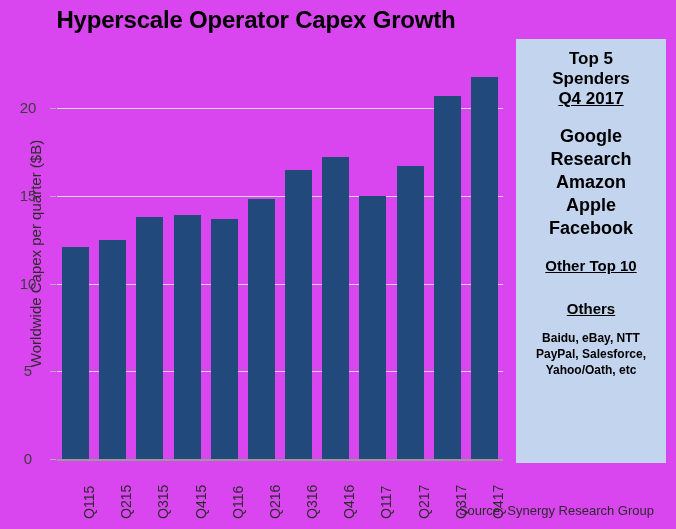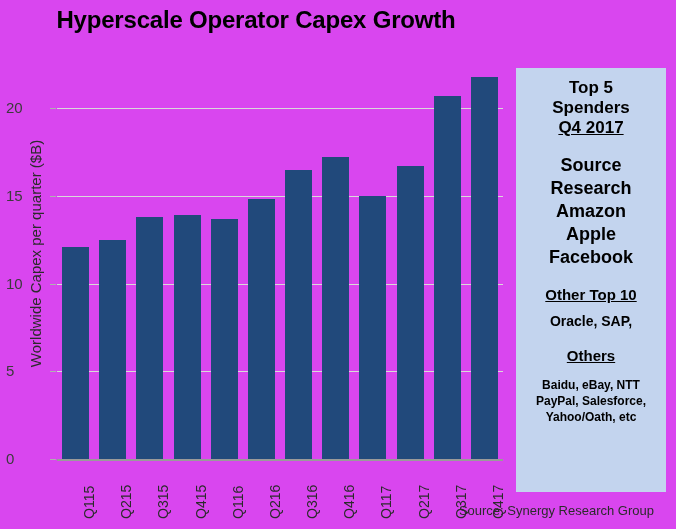--- a/index.html
+++ b/index.html
@@ -56,21 +56,21 @@
     width: 446px;
     height: 1.5px;
     background: #9a9a9a;
   }
 
   
   .y-tick-label {
     position: absolute;
     right: 0;
     width: 44px;
-    text-align: left;
+    text-align: center;
     font-size: 15px;
     color: #3b3b3b;
     transform: translateY(-9px);
   }
   #y-ticks {
     position: absolute;
     left: 0;
     top: 73px;
     width: 50px;
     height: 386px;
@@ -127,21 +127,20 @@
     position: absolute;
     left: 516px;
     top: 39px;
     width: 150px;
     height: 424px;
     background: #c3d4ee;
     text-align: center;
     color: #000000;
     box-sizing: border-box;
     padding-top: 10px;
-    margin-top: 29px;
   }
   .legend-heading {
     font-size: 17px;
     font-weight: bold;
     line-height: 20px;
   }
   .legend-heading.underline {
     text-decoration: underline;
   }
   .legend-name {
@@ -235,29 +234,28 @@
       <div class="x-tick-label" style="left: 339.583px;">Q217</div>
       <div class="x-tick-label" style="left: 376.75px;">Q317</div>
       <div class="x-tick-label" style="left: 413.917px;">Q417</div>
     </div>
 
   <div id="legend-panel">
     <div class="legend-heading">Top 5</div>
     <div class="legend-heading">Spenders</div>
     <div class="legend-heading underline">Q4 2017</div>
     <div class="legend-gap-lg"></div>
-    <div class="legend-name">Source</div>
+    <div class="legend-name">Google</div>
     <div class="legend-name">Research</div>
     <div class="legend-name">Amazon</div>
     <div class="legend-name">Apple</div>
     <div class="legend-name">Facebook</div>
     <div class="legend-gap-lg"></div>
     <div class="legend-sub-heading">Other Top 10</div>
     <div class="legend-gap-sm"></div>
-    <div class="legend-small">Oracle, SAP,</div>
     <div class="legend-gap-lg"></div>
     <div class="legend-sub-heading">Others</div>
     <div class="legend-gap-md"></div>
     <div class="legend-tiny">Baidu, eBay, NTT</div>
     <div class="legend-tiny">PayPal, Salesforce,</div>
     <div class="legend-tiny">Yahoo/Oath, etc</div>
   </div>
 
   <div id="source-note">Source: Synergy Research Group</div>
 

